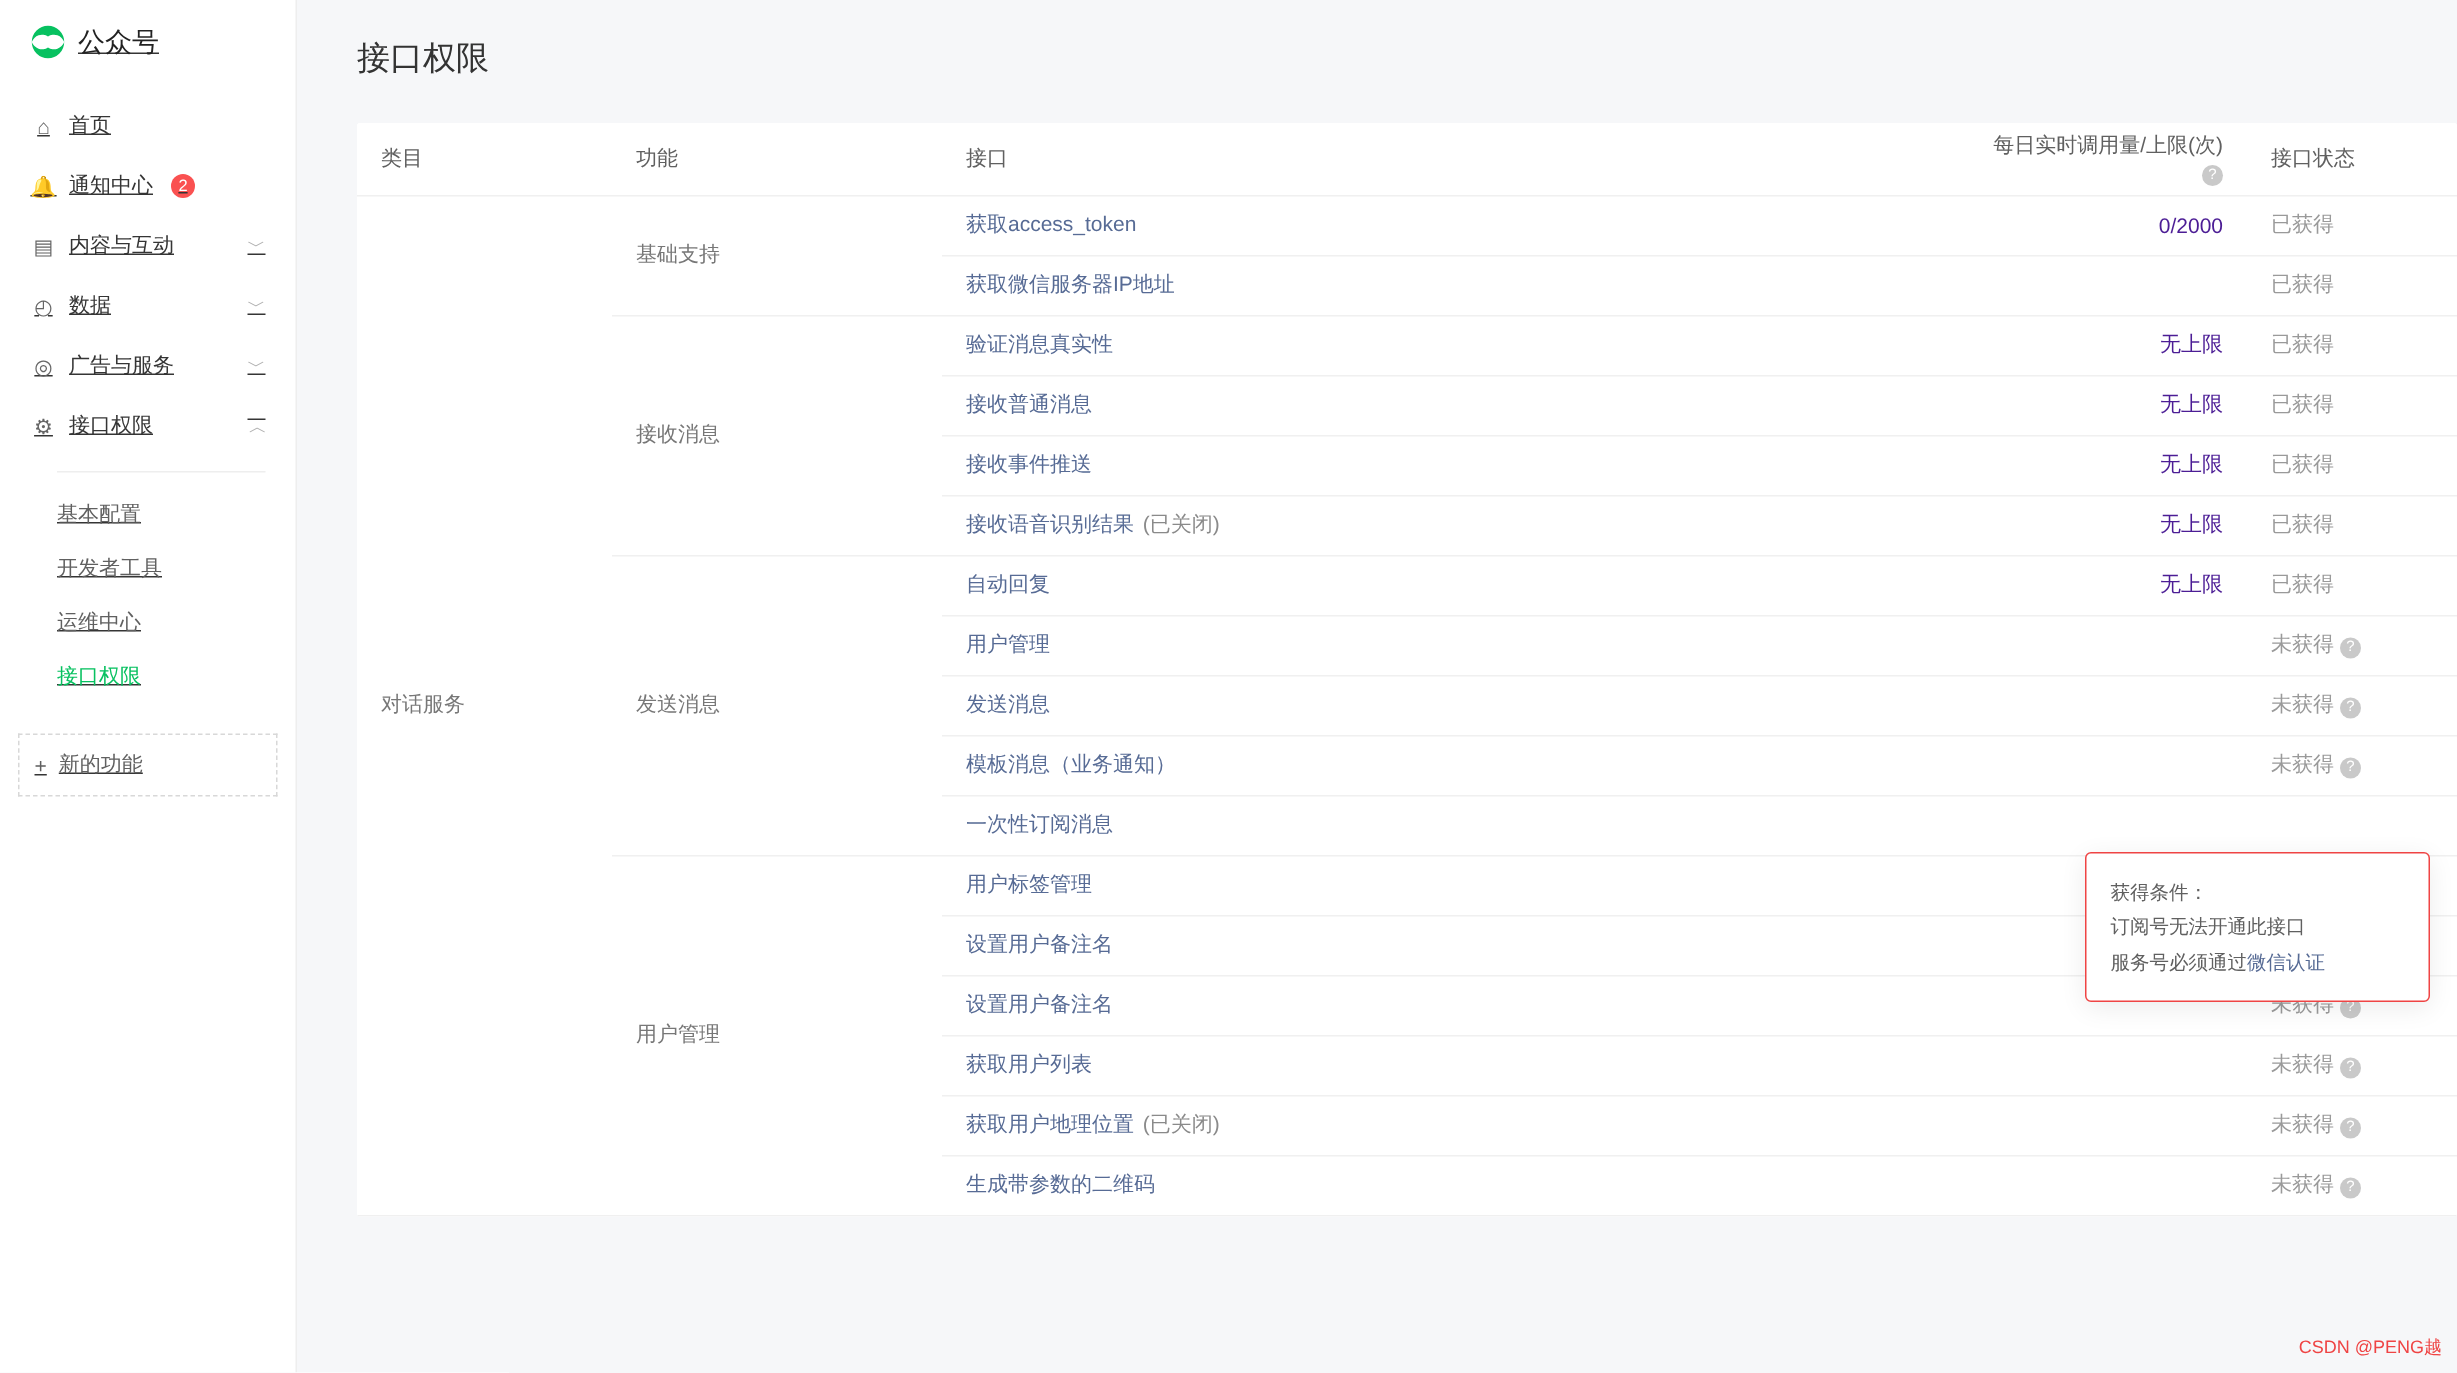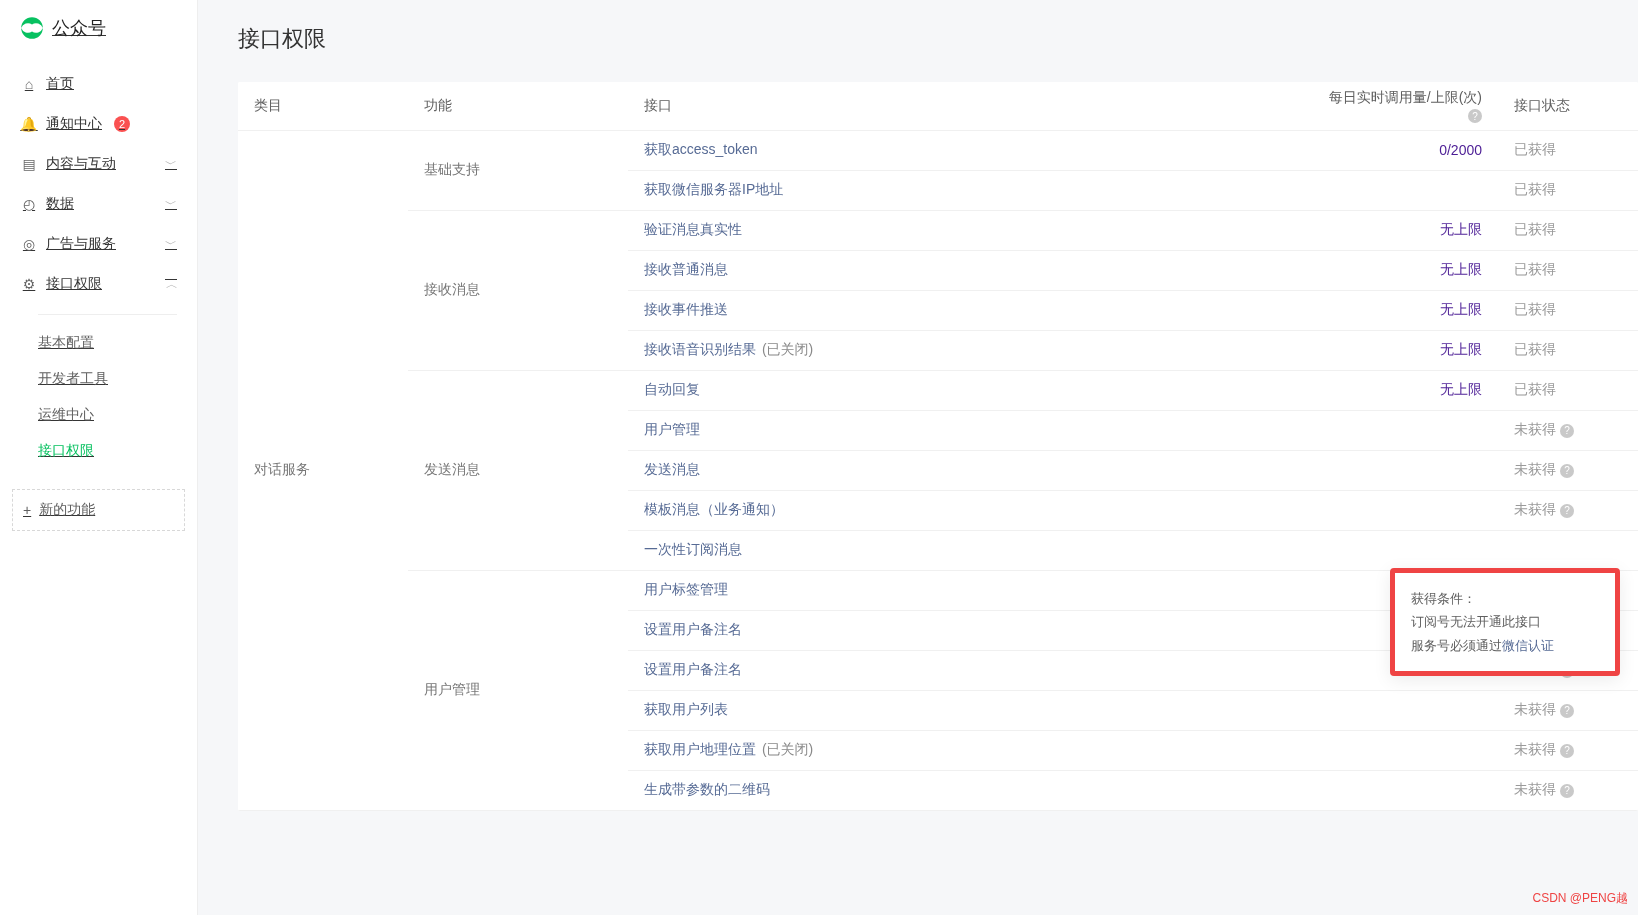--- a/index.html
+++ b/index.html
@@ -135,21 +135,21 @@
     cursor: help;
   }
 
   
   .tooltip {
     position: absolute;
     right: 18px;
     top: 568px;
     width: 230px;
     background: #fff;
-    border: 5px solid #ef4444;
+    border: 1px solid #ef4444;
     box-shadow: 0 4px 18px rgba(0,0,0,0.08);
     border-radius: 4px;
     padding: 14px 16px;
     font-size: 13px;
     color: #606060;
     line-height: 1.8;
   }
   .tooltip a { color: #576b95; text-decoration: none; }
 
   .watermark {

